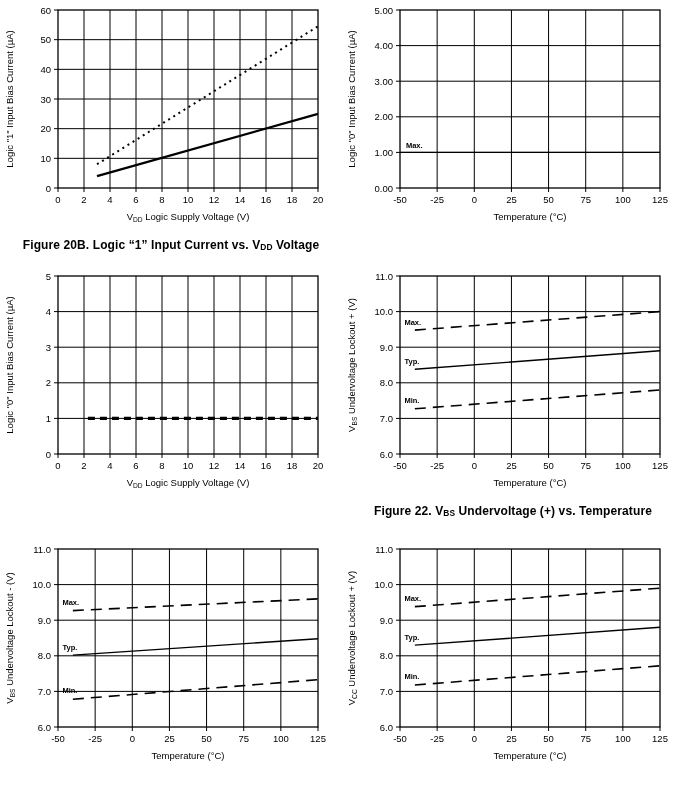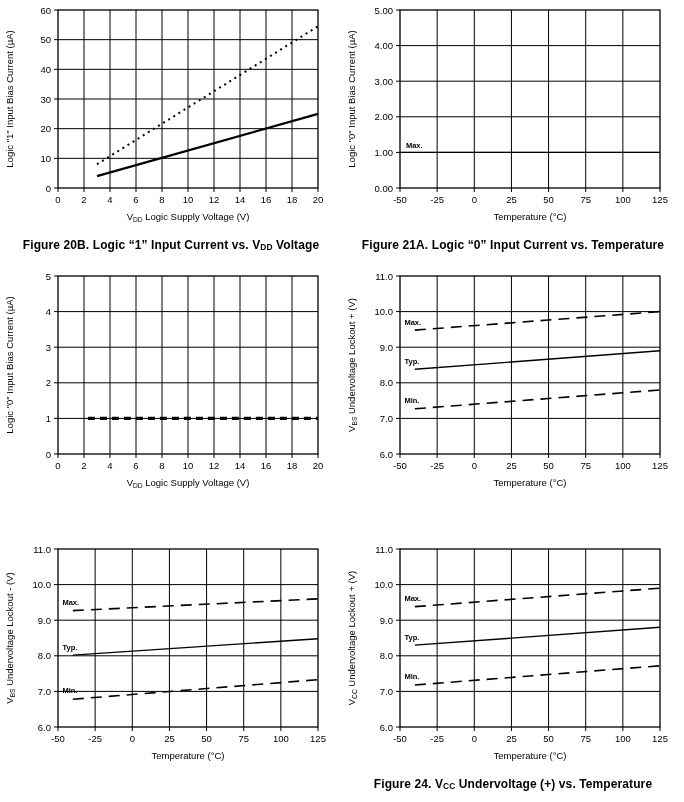--- a/index.html
+++ b/index.html
@@ -157,21 +157,20 @@
             <text x="51" y="49.099999999999994" text-anchor="end" font-size="9.5">4.00</text>
             <line x1="54" y1="10" x2="58" y2="10" stroke="#000000" stroke-width="1"></line>
             <text x="51" y="13.5" text-anchor="end" font-size="9.5">5.00</text>
           </g>
           <text x="188" y="220" text-anchor="middle" font-size="9.5"><tspan>Temperature (°C)</tspan></text>
           <text x="13" y="99" text-anchor="middle" font-size="9.5" transform="rotate(-90 13 99)"><tspan>Logic "0" Input Bias Current (µA)</tspan></text>
           <polyline points="58,152.4 318,152.4" fill="none" stroke="#000000" stroke-width="1.4"></polyline>
           <text x="63.94285714285714" y="148.128" font-size="7.5" font-weight="600">Max.</text>
         </svg>
       </div>
-    <figcaption>Figure 21A. Logic “0” Input Current vs. Temperature</figcaption>
   </figure>
 
   <figure class="fig-cell row-lower">
     <div class="chart-box">
         <svg width="342" height="232" viewBox="0 0 342 232">
           <g>
             <line x1="84" y1="10" x2="84" y2="188" stroke="#000000" stroke-width="1"></line>
             <line x1="110" y1="10" x2="110" y2="188" stroke="#000000" stroke-width="1"></line>
             <line x1="136" y1="10" x2="136" y2="188" stroke="#000000" stroke-width="1"></line>
             <line x1="162" y1="10" x2="162" y2="188" stroke="#000000" stroke-width="1"></line>
@@ -278,20 +277,21 @@
           <text x="188" y="220" text-anchor="middle" font-size="9.5"><tspan>Temperature (°C)</tspan></text>
           <text x="13" y="99" text-anchor="middle" font-size="9.5" transform="rotate(-90 13 99)"><tspan>V</tspan><tspan font-size="70%" dy="2">BS</tspan><tspan dy="-2"> Undervoltage Lockout + (V)</tspan></text>
           <polyline points="72.85714285714286,64.112 318,45.599999999999994" fill="none" stroke="#000000" stroke-width="1.6" stroke-dasharray="11,7"></polyline>
           <polyline points="72.85714285714286,103.27199999999998 318,84.75999999999999" fill="none" stroke="#000000" stroke-width="1.4"></polyline>
           <polyline points="72.85714285714286,142.788 318,123.92" fill="none" stroke="#000000" stroke-width="1.6" stroke-dasharray="11,7"></polyline>
           <text x="62.457142857142856" y="58.77199999999996" font-size="7.5" font-weight="600">Max.</text>
           <text x="62.457142857142856" y="97.93200000000002" font-size="7.5" font-weight="600">Typ.</text>
           <text x="62.457142857142856" y="137.092" font-size="7.5" font-weight="600">Min.</text>
         </svg>
       </div>
+    <figcaption>Figure 22. V<sub>BS</sub> Undervoltage (+) vs. Temperature</figcaption>
   </figure>
 
   <figure class="fig-cell row-lower">
     <div class="chart-box">
         <svg width="342" height="232" viewBox="0 0 342 232">
           <g>
             <line x1="95.14285714285714" y1="10" x2="95.14285714285714" y2="188" stroke="#000000" stroke-width="1"></line>
             <line x1="132.28571428571428" y1="10" x2="132.28571428571428" y2="188" stroke="#000000" stroke-width="1"></line>
             <line x1="169.42857142857142" y1="10" x2="169.42857142857142" y2="188" stroke="#000000" stroke-width="1"></line>
             <line x1="206.57142857142856" y1="10" x2="206.57142857142856" y2="188" stroke="#000000" stroke-width="1"></line>
@@ -394,16 +394,15 @@
           <text x="188" y="220" text-anchor="middle" font-size="9.5"><tspan>Temperature (°C)</tspan></text>
           <text x="13" y="99" text-anchor="middle" font-size="9.5" transform="rotate(-90 13 99)"><tspan>V</tspan><tspan font-size="70%" dy="2">CC</tspan><tspan dy="-2"> Undervoltage Lockout + (V)</tspan></text>
           <polyline points="72.85714285714286,67.67199999999997 318,49.16" fill="none" stroke="#000000" stroke-width="1.6" stroke-dasharray="11,7"></polyline>
           <polyline points="72.85714285714286,106.11999999999998 318,88.31999999999996" fill="none" stroke="#000000" stroke-width="1.4"></polyline>
           <polyline points="72.85714285714286,145.99200000000002 318,126.768" fill="none" stroke="#000000" stroke-width="1.6" stroke-dasharray="11,7"></polyline>
           <text x="62.457142857142856" y="62.33200000000002" font-size="7.5" font-weight="600">Max.</text>
           <text x="62.457142857142856" y="101.13600000000002" font-size="7.5" font-weight="600">Typ.</text>
           <text x="62.457142857142856" y="140.296" font-size="7.5" font-weight="600">Min.</text>
         </svg>
       </div>
-    <figcaption>Figure 24. V<sub>CC</sub> Undervoltage (+) vs. Temperature</figcaption>
   </figure>
 
 </div>
 
 </body></html>

